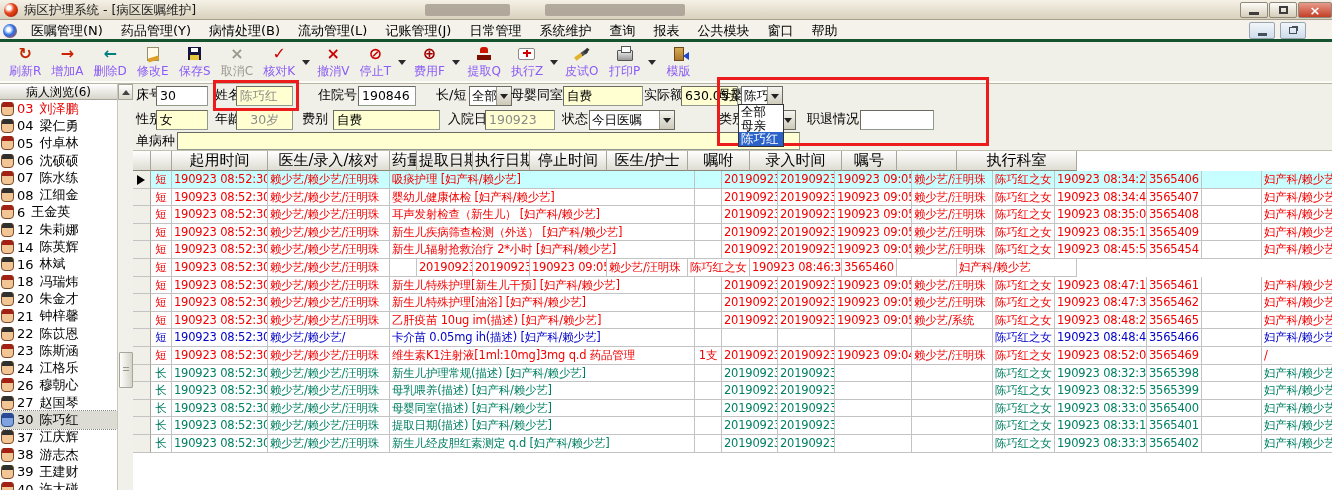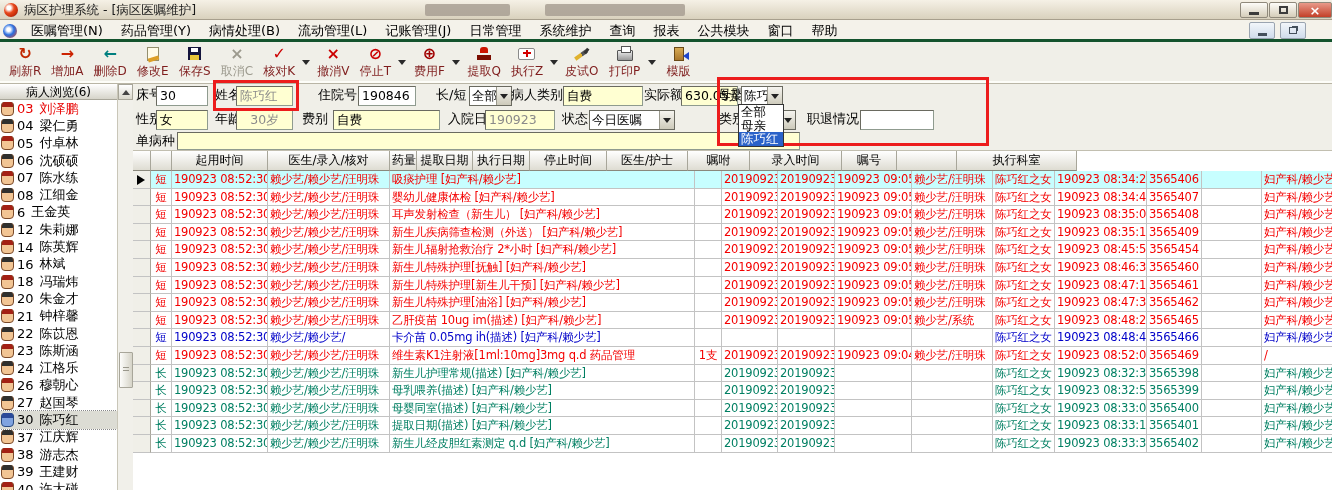--- a/index.html
+++ b/index.html
@@ -34,21 +34,21 @@
   .mdib { width:26px; height:17px; margin-left:5px; border:1px solid #9aa4b0; border-radius:2px;
     background:linear-gradient(#f2f6fa,#cfdceb); display:flex; align-items:center; justify-content:center; }
   .mdib .glyph-min { width:9px; height:3px; background:#44505c; margin-top:7px; }
   .mdib .glyph-restore { width:8px; height:7px; border:1px solid #44505c; box-shadow:2px -2px 0 -1px #44505c; }
 
   
   .toolbar { position:absolute; left:0; top:42px; width:1332px; height:42px; background:#f0efe8;
     border-bottom:1px solid #b9b5a5; box-shadow:inset 0 -2px 0 #fdfdf8; padding-left:4px; white-space:nowrap; }
   .tbtn { display:inline-flex; flex-direction:column; align-items:center; justify-content:flex-start;
     min-width:42px; height:40px; padding:2px 4px 0 4px; vertical-align:top; border:1px solid transparent; }
-  .tbtn .ilab { font-size:12px; color:#7f1d1d; margin-top:1px; }
+  .tbtn .ilab { font-size:12px; color:#8b5cf6; margin-top:1px; }
   .tbtn.disabled .ilab { color:#9c9a8e; }
   .iwrap { height:17px; display:flex; align-items:center; justify-content:center; }
   .gi { font-size:16px; font-weight:bold; line-height:16px; }
   .tcaret { display:inline-flex; width:12px; height:40px; align-items:center; justify-content:center; vertical-align:top; }
   .tri-down { width:0; height:0; border-left:4px solid transparent; border-right:4px solid transparent; border-top:5px solid #2a2a2a; }
 
   
   .shape { position:relative; display:inline-block; }
   .shape-floppy { width:13px; height:13px; background:#14143c; }
   .shape-floppy::before { content:""; position:absolute; top:1px; left:3px; right:3px; height:4px; background:#fff; }
@@ -117,21 +117,21 @@
   .combo-list { position:absolute; left:738px; top:104px; width:46px; background:#fff; border:1px solid #333;
     z-index:50; font-size:12.5px; }
   .cl-item { height:13.5px; line-height:13.5px; padding:0 2px; color:#000; white-space:nowrap; overflow:hidden; }
   .cl-item.sel { background:#2a62c9; color:#fff; }
 
   
   .grid { position:absolute; left:0; top:67px; width:1250px; background:#fff; }
   .gr { display:flex; }
   .gc { flex:none; height:17.6px; line-height:17px; font-size:11.5px; letter-spacing:-0.2px;
     border-right:1px solid #c3c3c3; border-bottom:1px solid #c3c3c3; overflow:hidden; white-space:nowrap; padding:0 2px; }
-  .gc.gh { height:20px; line-height:19px; font-size:12px; letter-spacing:0; text-align:center; color:#000;
+  .gc.gh { height:20px; line-height:19px; font-size:15px; letter-spacing:0; text-align:center; color:#000;
     background:linear-gradient(#ffffff,#dedcd2); border-right:1px solid #a8a69a; border-bottom:1px solid #8a887c; }
   .gc.gm { background:#f0efe8; border-right:1px solid #a8a69a; position:relative; }
   .ac { text-align:center; }
   .al { text-align:left; }
   .row-red { color:#f40000; }
   .row-blue { color:#0000c8; }
   .row-green { color:#007f62; }
   .rsel .gc:not(.gm) { background:#c7feff; }
   .tri-right { position:absolute; left:4px; top:4px; width:0; height:0; display:block;
     border-top:5px solid transparent; border-bottom:5px solid transparent; border-left:8px solid #000; }
@@ -393,21 +393,21 @@
       <span class="inp gray" style="left:103px;top:2px;width:57px">陈巧红</span>
       <span class="flabel" style="left:185px;top:1px">住院号</span>
       <span class="inp white" style="left:225px;top:2px;width:58px">190846</span>
       <span class="flabel" style="left:303px;top:1px">长/短</span>
       <span class="combo" style="left:336px;top:2px;width:43px">
         <span class="cval">全部</span>
         <span class="carrow">
             <i class="tri-down"></i>
           </span>
       </span>
-      <span class="flabel" style="left:378px;top:1px">病人类别</span>
+      <span class="flabel" style="left:378px;top:1px">母婴同室</span>
       <span class="inp" style="left:430px;top:2px;width:80px">自费</span>
       <span class="flabel" style="left:511px;top:1px">实际额</span>
       <span class="inp" style="left:548px;top:2px;width:57px">630.05元</span>
       <span class="flabel" style="left:585px;top:1px">母婴</span>
       <span class="combo" style="left:608px;top:2px;width:42px">
         <span class="cval">陈巧红</span>
         <span class="carrow">
             <i class="tri-down"></i>
           </span>
       </span>
@@ -534,30 +534,29 @@
           <div class="gc ac" style="width: 96px;">190923 08:52:30</div>
           <div class="gc al" style="width: 122px;">赖少艺/赖少艺/汪明珠</div>
           <div class="gc al" style="width: 305px;">新生儿辐射抢救治疗 2*小时 [妇产科/赖少艺]</div>
           <div class="gc ac" style="width: 27px;"></div>
           <div class="gc ac" style="width: 56px;">20190923</div>
           <div class="gc ac" style="width: 57px;">20190923</div>
           <div class="gc ac" style="width: 77px;">190923 09:05</div>
           <div class="gc al" style="width: 81px;">赖少艺/汪明珠</div>
           <div class="gc al" style="width: 62px;">陈巧红之女</div>
           <div class="gc al" style="width: 92px;">190923 08:45:56</div>
-          <div class="gc al" style="width: 55px; text-align: right;">3565454</div>
-          <div class="gc ac" style="width: 60px;"></div>
-          <div class="gc al" style="width: 120px;">妇产科/赖少艺</div>
-        </div>
-        <div class="gr row-red">
-          <div class="gc ac gm" style="width: 18px;"></div>
-          <div class="gc ac" style="width: 21px;">短</div>
-          <div class="gc ac" style="width: 96px;">190923 08:52:30</div>
-          <div class="gc al" style="width: 122px;">赖少艺/赖少艺/汪明珠</div>
-          <div class="gc al" style="width: 305px;">新生儿特殊护理[抚触]  [妇产科/赖少艺]</div>
+          <div class="gc al" style="width: 55px;">3565454</div>
+          <div class="gc ac" style="width: 60px;"></div>
+          <div class="gc al" style="width: 120px;">妇产科/赖少艺</div>
+        </div>
+        <div class="gr row-red">
+          <div class="gc ac gm" style="width: 18px;"></div>
+          <div class="gc ac" style="width: 21px;">短</div>
+          <div class="gc ac" style="width: 96px;">190923 08:52:30</div>
+          <div class="gc al" style="width: 122px;">赖少艺/赖少艺/汪明珠</div>
           <div class="gc ac" style="width: 27px;"></div>
           <div class="gc ac" style="width: 56px;">20190923</div>
           <div class="gc ac" style="width: 57px;">20190923</div>
           <div class="gc ac" style="width: 77px;">190923 09:05</div>
           <div class="gc al" style="width: 81px;">赖少艺/汪明珠</div>
           <div class="gc al" style="width: 62px;">陈巧红之女</div>
           <div class="gc al" style="width: 92px;">190923 08:46:31</div>
           <div class="gc al" style="width: 55px;">3565460</div>
           <div class="gc ac" style="width: 60px;"></div>
           <div class="gc al" style="width: 120px;">妇产科/赖少艺</div>

